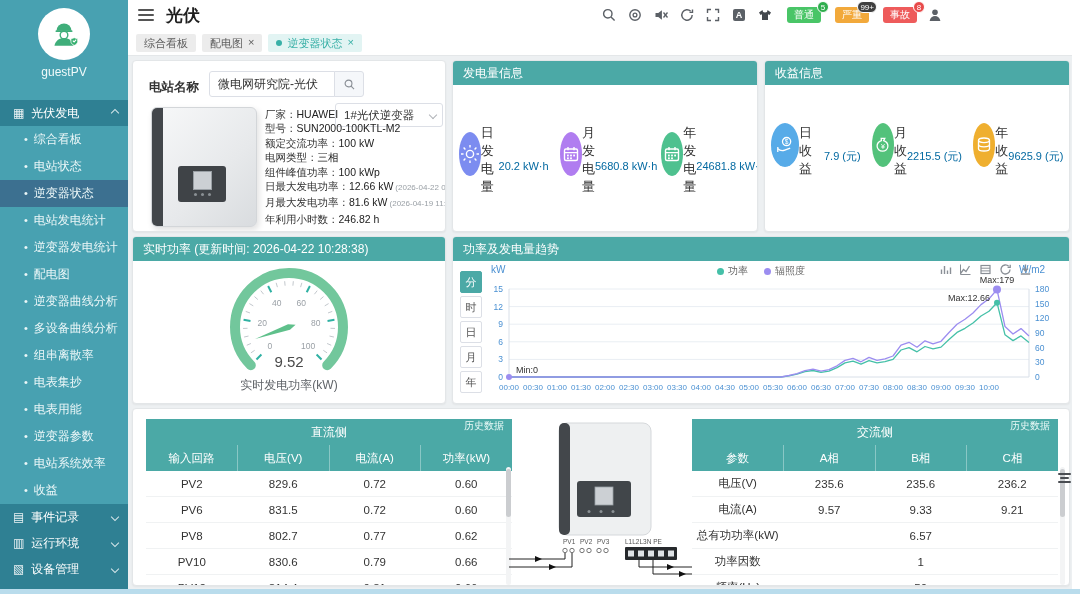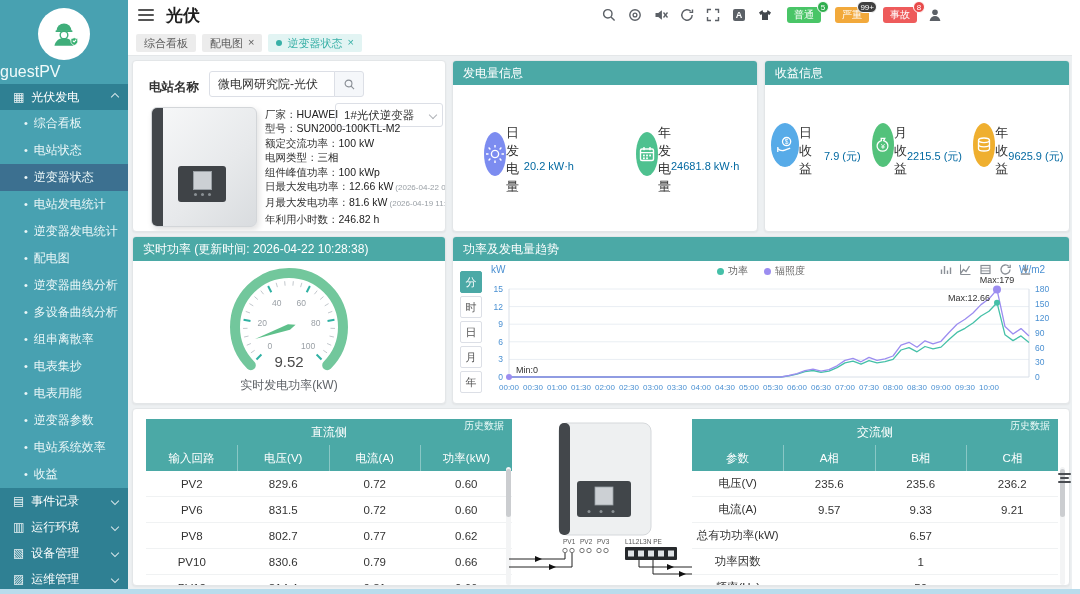--- a/index.html
+++ b/index.html
@@ -1,21 +1,21 @@
 <!DOCTYPE html>
 <html><head>
 <meta charset="utf-8">
 <style>
   html,body{margin:0;padding:0}
   body{width:1080px;height:594px;position:relative;overflow:hidden;background:#fff;
        font-family:"Liberation Sans","DejaVu Sans",sans-serif;-webkit-font-smoothing:antialiased}
   
   #sidebar{position:absolute;left:0;top:0;width:128px;height:594px;background:#48a1b1;color:#fff;z-index:2}
   .avatar{width:52px;height:52px;border-radius:50%;background:#fff;margin:8px auto 4px;display:flex;align-items:center;justify-content:center}
-  .username{text-align:left;font-size:16px;color:#f0fafa;height:16px;line-height:16px;margin-bottom:4px}
+  .username{text-align:center;font-size:12px;color:#f0fafa;height:16px;line-height:16px;margin-bottom:20px}
   .menu-group{height:26px;display:flex;align-items:center;gap:7px;padding:0 10px 0 13px;font-size:12px;background:#2f8093;cursor:pointer}
   .menu-group .g-icon{font-size:12px;line-height:12px;opacity:.9}
   .menu-group .g-label{flex:1;white-space:nowrap}
   .chev{width:5px;height:5px;border-right:1.4px solid rgba(255,255,255,.8);border-bottom:1.4px solid rgba(255,255,255,.8);display:inline-block}
   .chev.up{transform:rotate(-135deg)}
   .chev.down{transform:rotate(45deg)}
   .sub-item{height:27px;line-height:27px;padding-left:24px;font-size:12px;color:#ecf7f8;white-space:nowrap;cursor:pointer;overflow:hidden}
   .sub-item .bullet{margin-right:6px;font-size:11px}
   .sub-item.active{background:#3c7090}
   
@@ -272,20 +272,39 @@
                 <line x1="6.4" y1="15.6" x2="4.6" y2="17.4"></line>
                 <line x1="4.5" y1="11" x2="2" y2="11"></line>
                 <line x1="6.4" y1="6.4" x2="4.6" y2="4.6"></line>
                 <line x1="11" y1="4.5" x2="11" y2="2"></line>
                 <line x1="15.6" y1="6.4" x2="17.4" y2="4.6"></line>
               </g>
             </svg>
           </div>
           <div class="stat-label">日发电量</div>
           <div class="stat-value">20.2 kW·h</div>
+        </div>
+        <div class="stat">
+          <div class="stat-icon" style="background: rgb(176, 125, 240);">
+            <svg width="22" height="22" viewBox="0 0 22 22">
+              <rect x="4.5" y="6" width="13" height="11.5" rx="1.5" fill="none" stroke="#fff" stroke-width="1.4"></rect>
+              <line x1="4.5" y1="9.6" x2="17.5" y2="9.6" stroke="#fff" stroke-width="1.2"></line>
+              <line x1="8" y1="4" x2="8" y2="7.2" stroke="#fff" stroke-width="1.4"></line>
+              <line x1="14" y1="4" x2="14" y2="7.2" stroke="#fff" stroke-width="1.4"></line>
+              <g fill="#fff">
+                <rect x="7" y="11.6" width="1.8" height="1.8"></rect>
+                <rect x="10.1" y="11.6" width="1.8" height="1.8"></rect>
+                <rect x="13.2" y="11.6" width="1.8" height="1.8"></rect>
+                <rect x="7" y="14.4" width="1.8" height="1.8"></rect>
+                <rect x="10.1" y="14.4" width="1.8" height="1.8"></rect>
+              </g>
+            </svg>
+          </div>
+          <div class="stat-label">月发电量</div>
+          <div class="stat-value">5680.8 kW·h</div>
         </div>
         <div class="stat">
           <div class="stat-icon" style="background: rgb(78, 193, 143);">
             <svg width="22" height="22" viewBox="0 0 22 22">
               <rect x="4.5" y="6" width="13" height="11.5" rx="1.5" fill="none" stroke="#fff" stroke-width="1.4"></rect>
               <line x1="4.5" y1="9.6" x2="17.5" y2="9.6" stroke="#fff" stroke-width="1.2"></line>
               <line x1="8" y1="4" x2="8" y2="7.2" stroke="#fff" stroke-width="1.4"></line>
               <line x1="14" y1="4" x2="14" y2="7.2" stroke="#fff" stroke-width="1.4"></line>
               <g fill="#fff">
                 <rect x="7" y="11.6" width="1.8" height="1.8"></rect>

